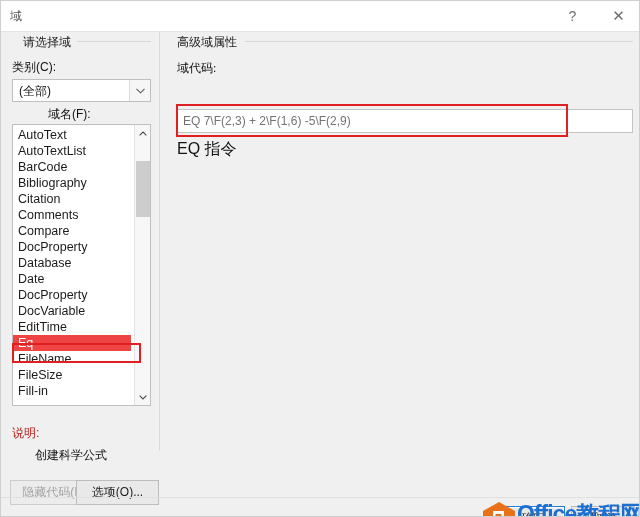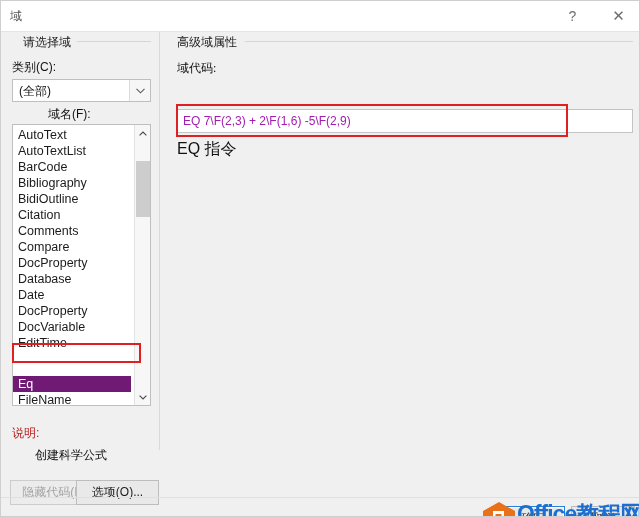--- a/index.html
+++ b/index.html
@@ -88,21 +88,21 @@
     width: 122px; height: 100%;
     padding: 2px 4px 0 0;
   }
   .list-item {
     height: 16px; line-height: 16px;
     padding-left: 5px;
     font-size: 12.5px; color: #1b1b1b;
     white-space: nowrap; overflow: hidden;
   }
   .list-item.selected {
-    background: #701a75; color: #fff; margin-top: 25px;
+    background: #ef4444; color: #fff;
   }
   
   #list-scrollbar {
     position: absolute; right: 0; top: 0;
     width: 16px; height: 100%;
     background: #f7f7f7; border-left: 1px solid #e2e2e2;
   }
   .sb-arrow {
     position: absolute; left: 0; width: 16px; height: 16px;
     display: flex; align-items: center; justify-content: center;
@@ -117,21 +117,21 @@
   }
 
   
   #fieldcode-input {
     position: absolute; left: 176px; top: 77px;
     width: 456px; height: 24px;
     background: #fff; border: 1px solid #c4c4c4;
   }
   #fieldcode-value {
     position: absolute; left: 5px; top: 4px;
-    font-size: 12px; color: #a21caf; white-space: nowrap;
+    font-size: 12px; color: #737373; white-space: nowrap;
   }
   #fieldcode-hint {
     position: absolute; left: 176px; top: 107px;
     font-size: 16px; color: #111;
   }
 
   
   .annotation-box {
     position: absolute;
     border: 2px solid #e02020;
@@ -210,21 +210,20 @@
     </div>
 
     <div class="field-label" style="left:11px; top:74px;margin-left:36px;">域名(F):</div>
 
     <div id="fieldname-list">
       <div id="list-items">
           <div class="list-item">AutoText</div>
           <div class="list-item">AutoTextList</div>
           <div class="list-item">BarCode</div>
           <div class="list-item">Bibliography</div>
-          <div class="list-item">BidiOutline</div>
           <div class="list-item">Citation</div>
           <div class="list-item">Comments</div>
           <div class="list-item">Compare</div>
           <div class="list-item">DocProperty</div>
           <div class="list-item">Database</div>
           <div class="list-item">Date</div>
           <div class="list-item">DocProperty</div>
           <div class="list-item">DocVariable</div>
           <div class="list-item">EditTime</div>
           <div class="list-item selected">Eq</div>

